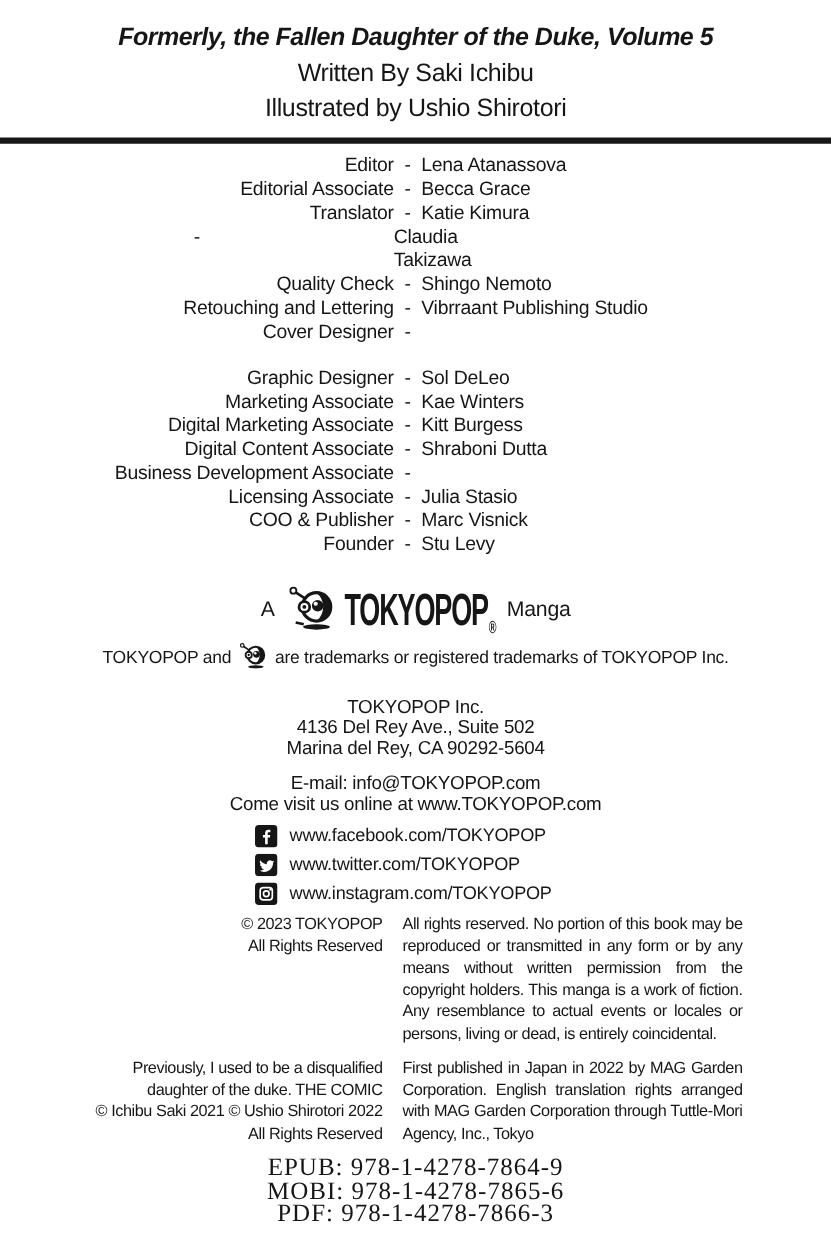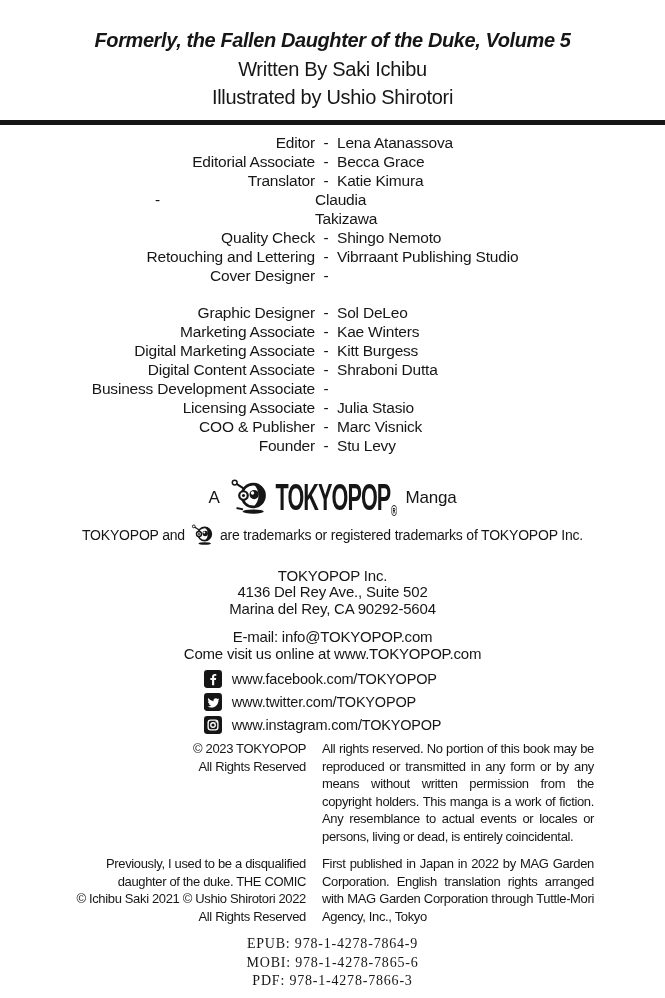--- a/index.html
+++ b/index.html
@@ -2,21 +2,21 @@
 <html><head>
 <meta charset="utf-8">
 <style>
   html,body{margin:0;padding:0;}
   body{
     width:665px;height:998px;overflow:hidden;
     background:#ffffff;color:#161616;
     font-family:"Liberation Sans", sans-serif;
     -webkit-font-smoothing:antialiased;
   }
-  .header{padding-top:26px;text-align:center;line-height:28.5px;}
+  .header{padding-top:16px;text-align:center;line-height:28.5px;}
   .title{font-size:20px;font-weight:bold;font-style:italic;letter-spacing:-0.4px;}
   .byline{font-size:20px;letter-spacing:-0.3px;}
   .divider{height:5px;background:#161616;margin-top:8px;}
 
   .credits{margin-top:8px;}
   .credit-row{display:grid;grid-template-columns:315px 22px 1fr;font-size:15.5px;line-height:19px;letter-spacing:-0.2px;}
   .credit-role{text-align:right;}
   .credit-dash{text-align:center;}
   .credit-name{text-align:left;}
   .credits-gap{height:18px;}
@@ -36,21 +36,21 @@
 
   .social{margin-top:8px;width:fit-content;margin-left:auto;margin-right:auto;display:flex;flex-direction:column;gap:5px;transform:translateX(-10px);}
   .social-row{display:flex;align-items:flex-start;gap:10px;font-size:14.5px;letter-spacing:-0.2px;line-height:18px;}
   .social-icon{width:18px;height:18px;flex:0 0 18px;}
 
   .legal{margin-top:6px;padding:0 71px 0 55px;display:grid;grid-template-columns:1fr 16px 272px;font-size:13px;line-height:17.5px;letter-spacing:-0.35px;}
   .legal-left{text-align:right;}
   .legal-right{text-align:justify;text-align-last:left;}
   .orig{margin-top:10px;}
 
-  .isbn{margin-top:10px;text-align:center;font-family:"Liberation Serif", serif;font-size:14px;line-height:18.5px;letter-spacing:0.8px;}
+  .isbn{margin-top:10px;text-align:center;font-family:"Liberation Serif", serif;font-size:20px;line-height:18.5px;letter-spacing:0.8px;}
 </style>
 </head>
 <body>
 
 <div class="header">
   <div class="title">Formerly, the Fallen Daughter of the Duke, Volume 5</div>
   <div class="byline">Written By Saki Ichibu</div>
   <div class="byline">Illustrated by Ushio Shirotori</div>
 </div>
 

